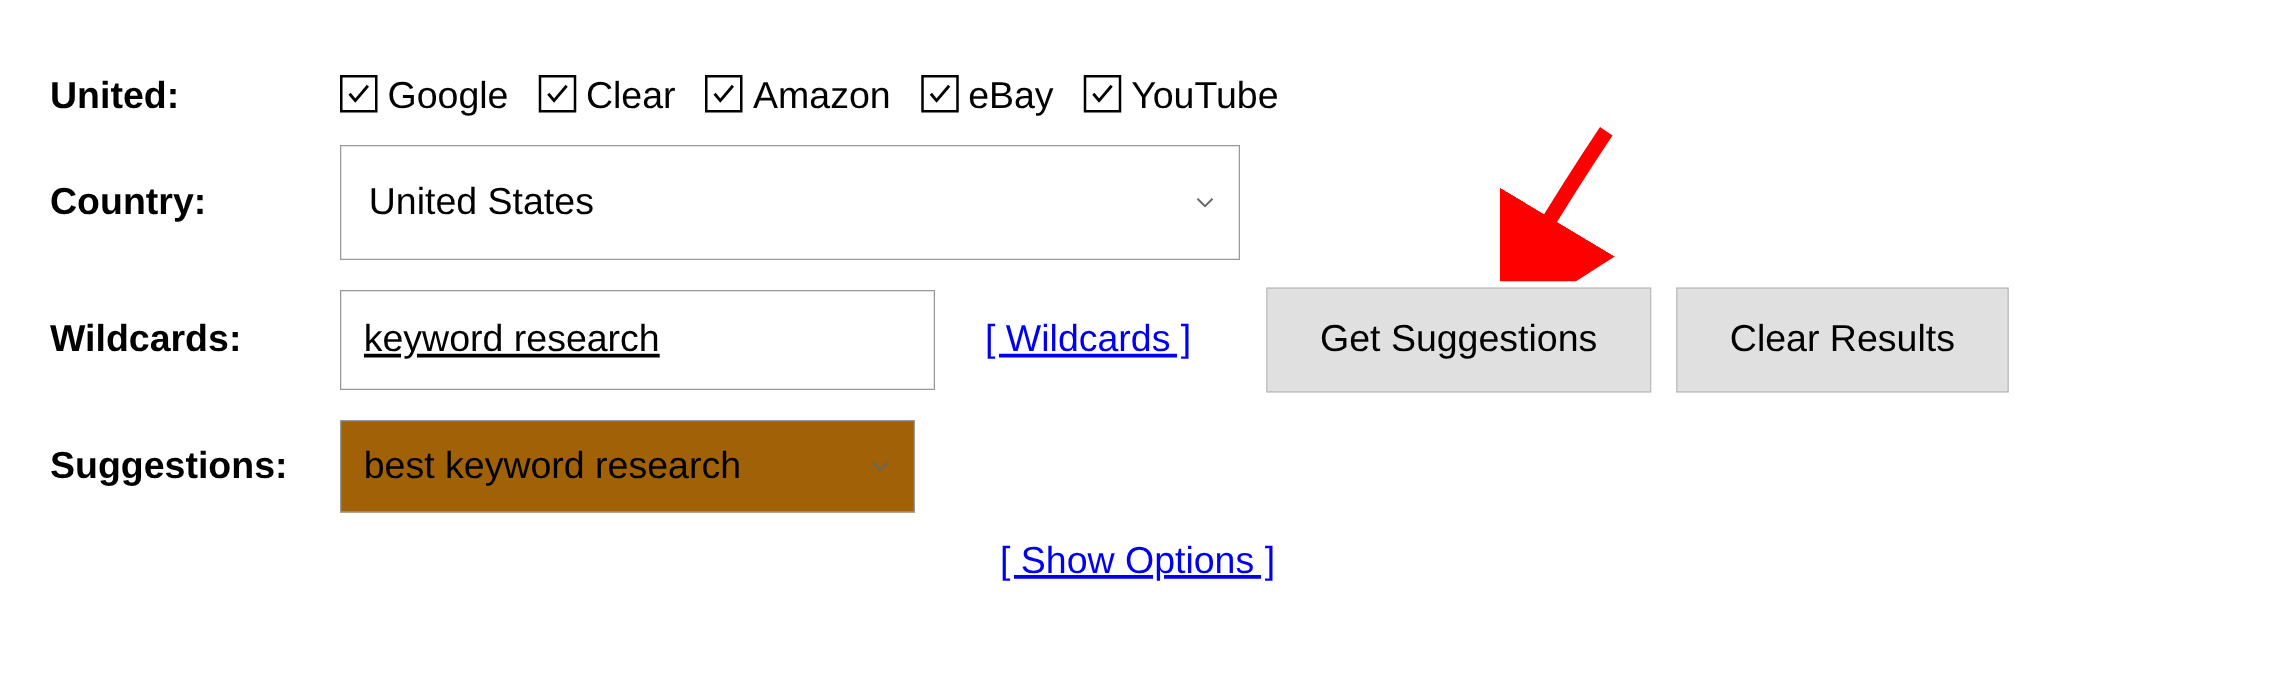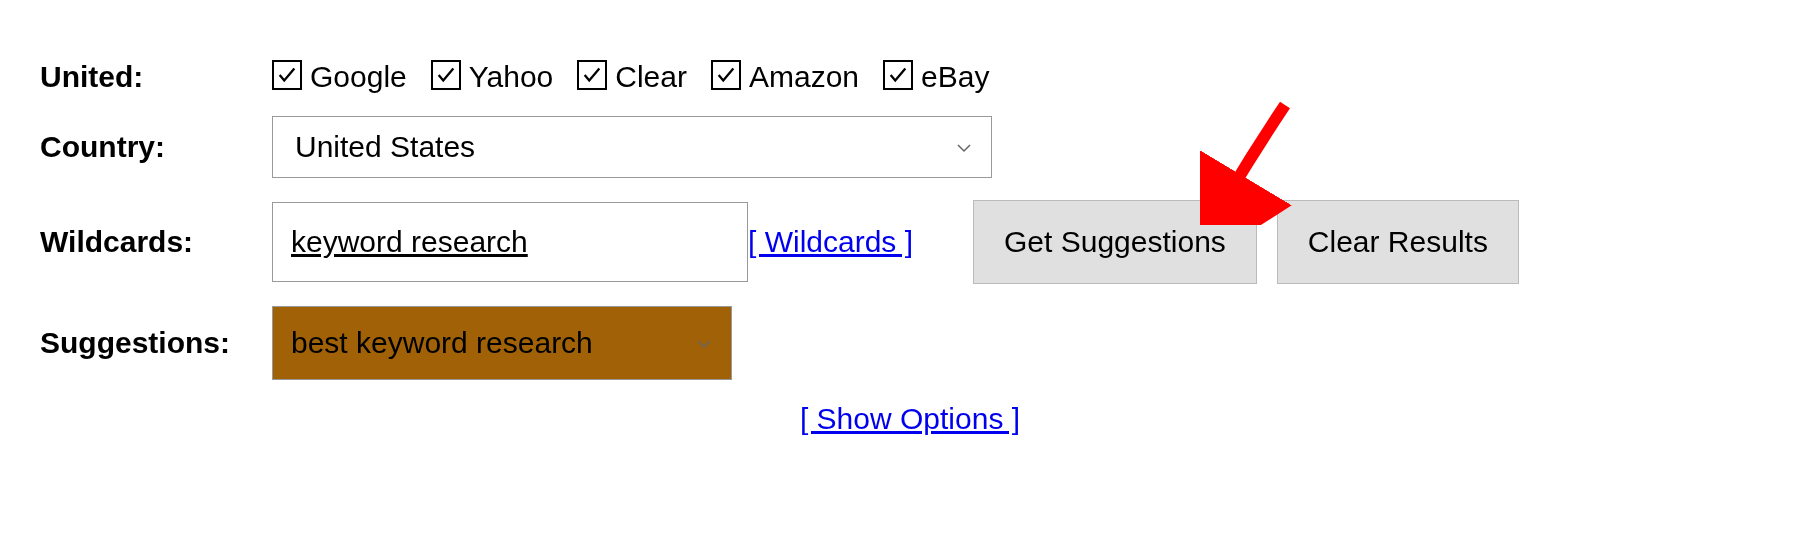--- a/index.html
+++ b/index.html
@@ -39,21 +39,21 @@
       border: 2px solid #000;
       display: inline-flex;
       align-items: center;
       justify-content: center;
       background: #fff;
     }
     .chk-box svg { width: 22px; height: 22px; }
     .chk-label { font-size: 30px; font-weight: normal; }
     .country-select {
       width: 720px;
-      height: 62px;
+      height: 92px;
       border: 1px solid #999;
       background: #fff;
       display: flex;
       align-items: center;
       padding: 4px 22px;
       font-size: 30px;
       position: relative;
       cursor: pointer;
     }
     .country-select .chev {
@@ -72,26 +72,27 @@
       background: #fff;
       text-decoration: underline;
     }
     .link {
       color: #0000EE;
       text-decoration: underline;
       font-size: 30px;
       cursor: pointer;
     }
     .wildcards-link {
+      margin-left: 40px;
     }
     .btn {
       border: 1px solid #bbb;
       background: #e0e0e0;
       font-size: 30px;
-      padding: 24px 30px;
+      padding: 24px 42px;
       font-family: inherit;
       cursor: pointer;
     }
     .buttons-wrap {
       display: flex;
       gap: 20px;
       margin-left: 60px;
     }
     .suggestions-select {
       width: 460px;
@@ -136,45 +137,45 @@
           </svg>
       </span>
       <span class="chk-label">Google</span>
     </label>
     <label class="chk">
       <span class="chk-box">
         <svg viewBox="0 0 24 24">
             <polyline points="4,12 9,18 20,5" fill="none" stroke="#000" stroke-width="2.5"></polyline>
           </svg>
       </span>
-      <span class="chk-label">Yahoo</span>
-    </label>
-    <label class="chk">
-      <span class="chk-box">
-        <svg viewBox="0 0 24 24">
-            <polyline points="4,12 9,18 20,5" fill="none" stroke="#000" stroke-width="2.5"></polyline>
-          </svg>
-      </span>
       <span class="chk-label">Clear</span>
     </label>
     <label class="chk">
       <span class="chk-box">
         <svg viewBox="0 0 24 24">
             <polyline points="4,12 9,18 20,5" fill="none" stroke="#000" stroke-width="2.5"></polyline>
           </svg>
       </span>
       <span class="chk-label">Amazon</span>
     </label>
     <label class="chk">
       <span class="chk-box">
         <svg viewBox="0 0 24 24">
             <polyline points="4,12 9,18 20,5" fill="none" stroke="#000" stroke-width="2.5"></polyline>
           </svg>
       </span>
       <span class="chk-label">eBay</span>
+    </label>
+    <label class="chk">
+      <span class="chk-box">
+        <svg viewBox="0 0 24 24">
+            <polyline points="4,12 9,18 20,5" fill="none" stroke="#000" stroke-width="2.5"></polyline>
+          </svg>
+      </span>
+      <span class="chk-label">YouTube</span>
     </label>
   </div>
 </div>
 
 <div class="row">
   <div class="label">Country:</div>
   <div class="country-select">
     <span>United States</span>
     <span class="chev">
       <svg viewBox="0 0 24 24">

